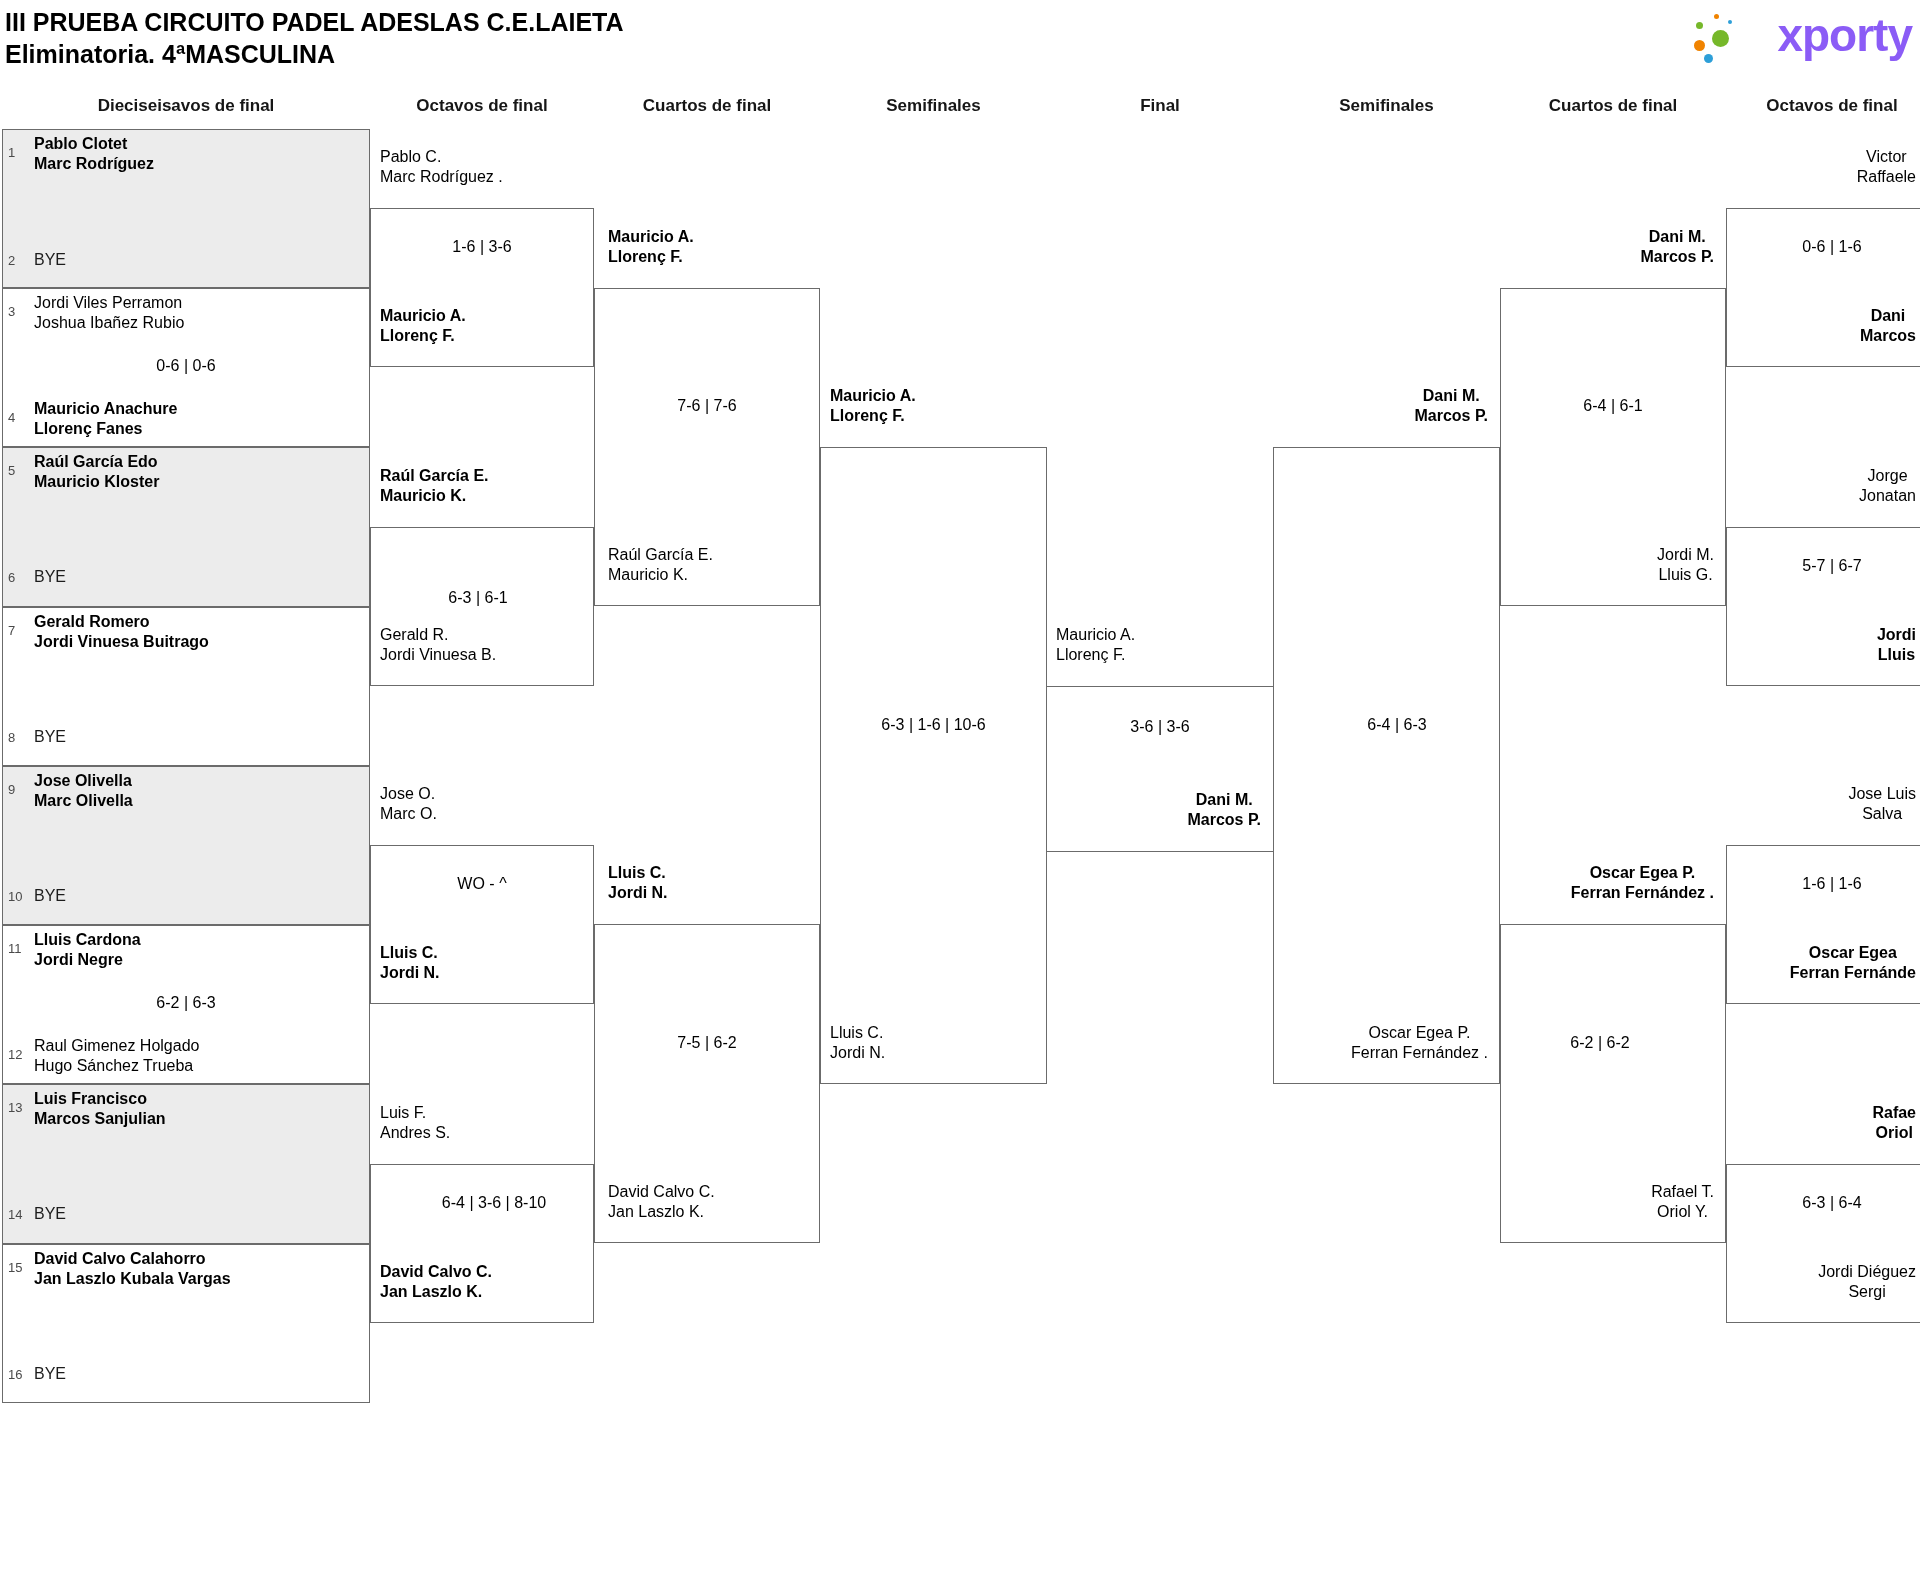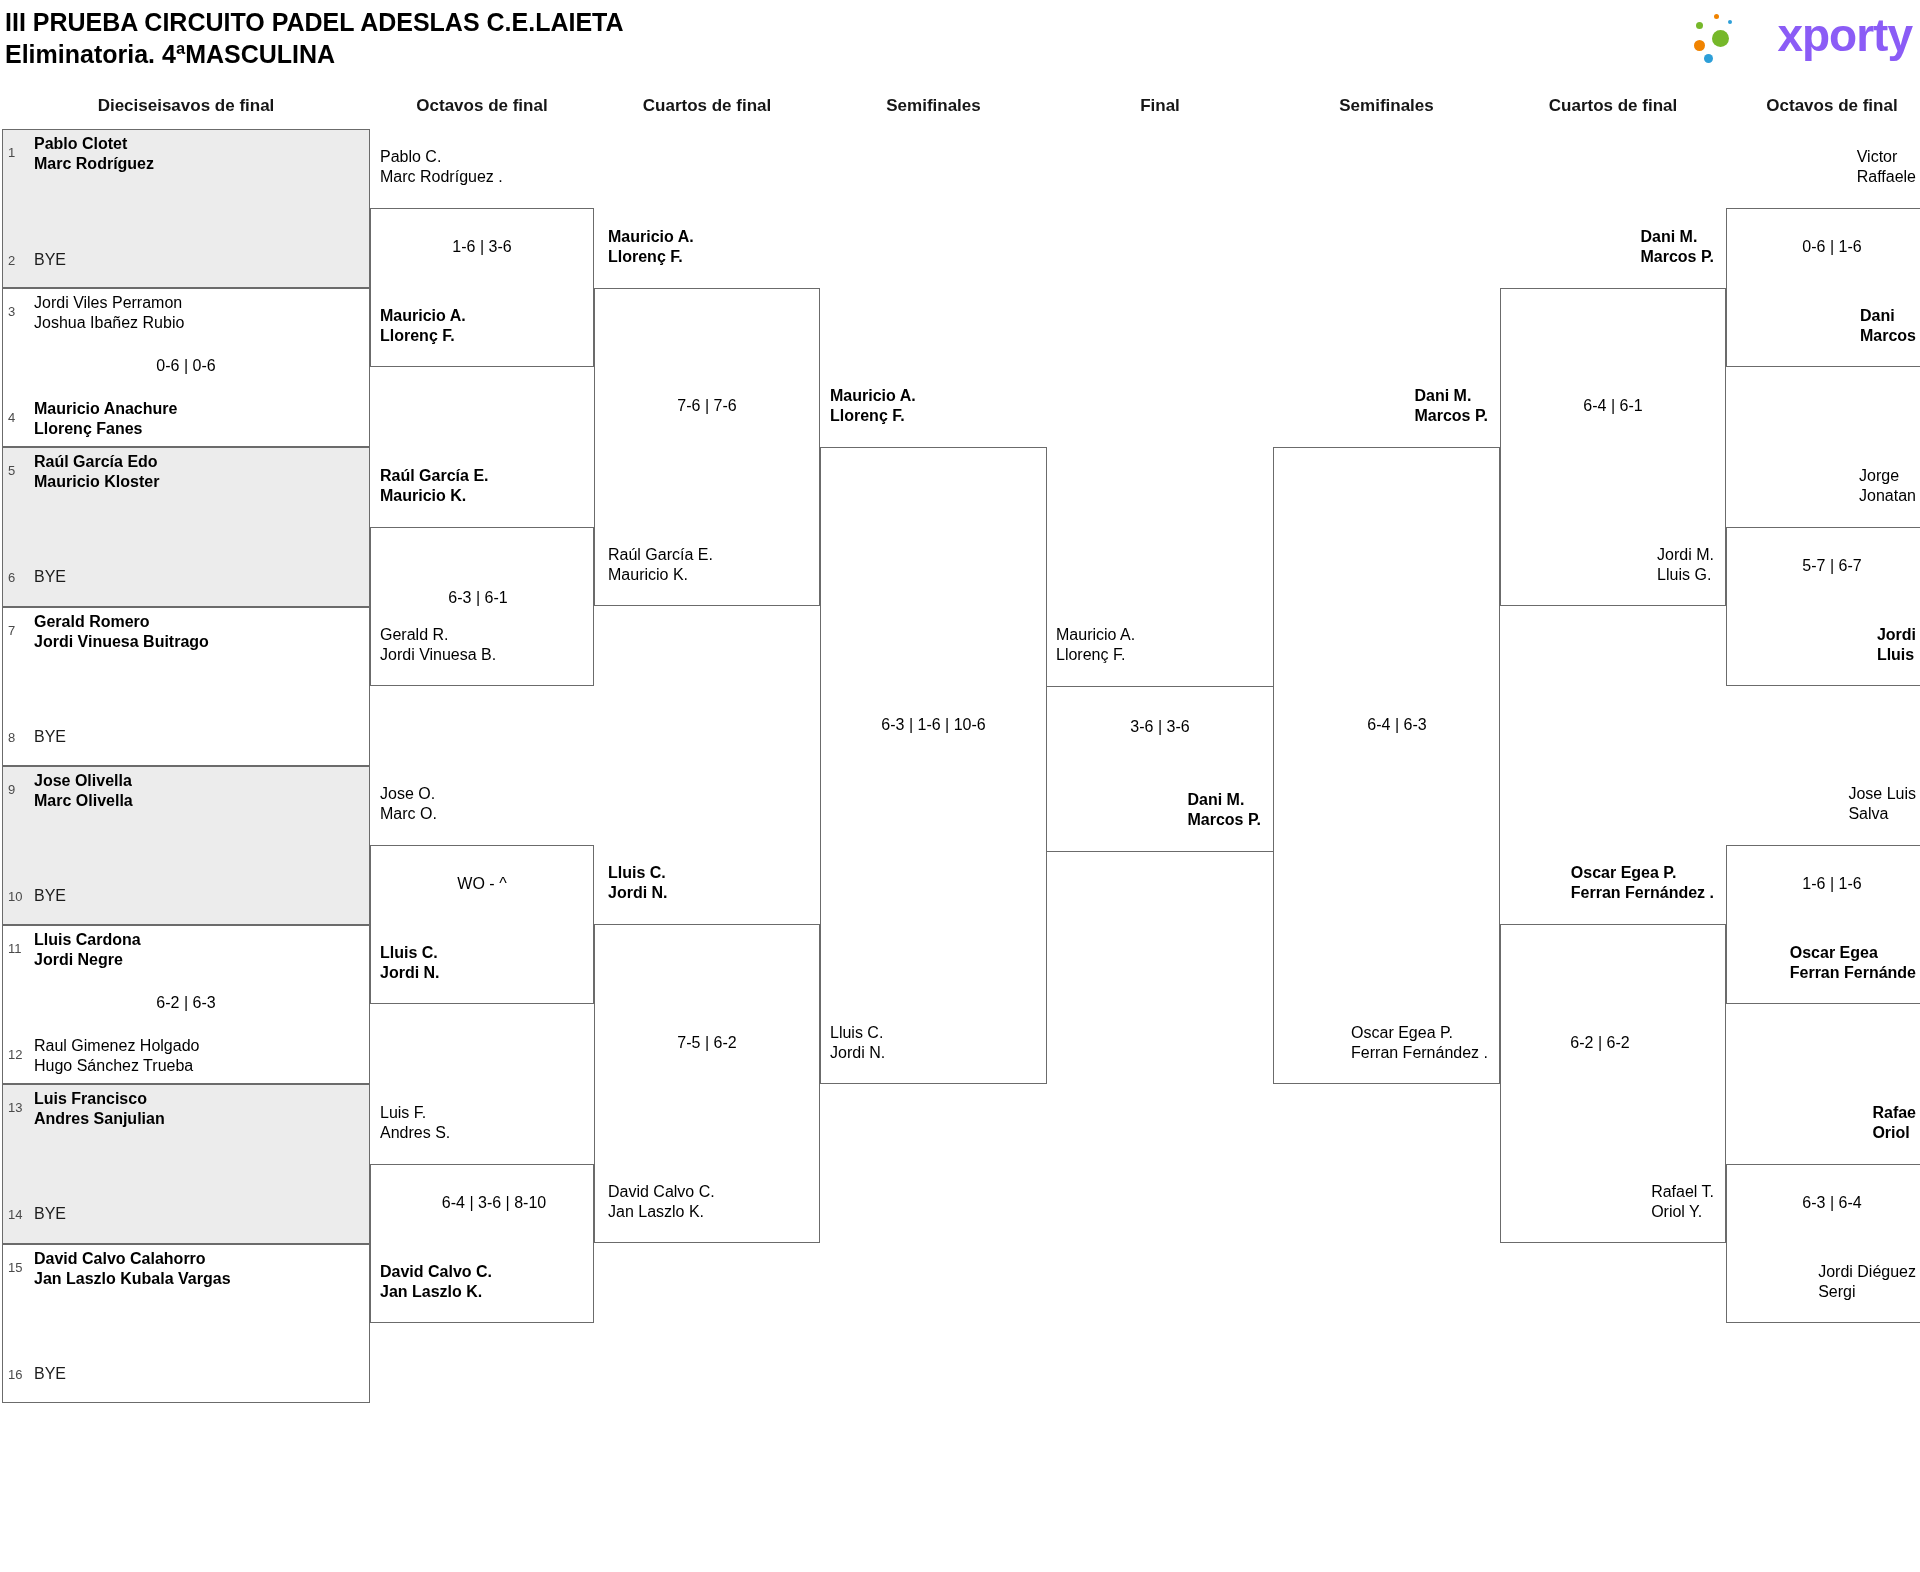--- a/index.html
+++ b/index.html
@@ -4,21 +4,21 @@
 <style>
   * { margin:0; padding:0; box-sizing:border-box; }
   html,body { width:1920px; height:1572px; background:#fff; overflow:hidden;
               position:relative; font-family:"Liberation Sans", sans-serif; color:#000; }
   .box   { position:absolute; border:1px solid #6b6b6b; }
   .shade { background:#ececec; }
   .hline { position:absolute; border-top:1px solid #6b6b6b; height:0; }
   .rh    { position:absolute; top:96px; font-size:17px; font-weight:bold; color:#161616; text-align:center; }
   .team  { position:absolute; font-size:16px; line-height:20px; white-space:nowrap; }
   .b     { font-weight:bold; }
-  .tr    { text-align:left; }
+  .tr    { text-align:center; }
   .score { position:absolute; font-size:16px; line-height:20px; text-align:center; white-space:nowrap; }
   .seed  { position:absolute; font-size:13px; line-height:15px; color:#4a4a4a; }
   .bye   { position:absolute; font-size:16px; line-height:20px; color:#1c1c1c; }
   .title { position:absolute; font-size:25px; font-weight:bold; white-space:nowrap; }
   .dot   { position:absolute; border-radius:50%; }
   #logo  { position:absolute; right:8px; top:6px; width:230px; height:62px; }
   #logotext { position:absolute; right:0; top:0; font-size:46px; line-height:58px; font-weight:bold;
               color:#8b5cf6; letter-spacing:-1px; }
 </style>
 </head>
@@ -129,21 +129,21 @@
 <div class="score" style="left:2px;top:993px;width:368px">6-2 | 6-3</div>
 <div class="seed" style="left:8px;top:1047px">12</div>
 <div class="team" style="left:34px;top:1036px">
   <div>Raul Gimenez Holgado</div>
   <div>Hugo Sánchez Trueba</div>
 </div>
 
 <div class="seed" style="left:8px;top:1100px">13</div>
 <div class="team b" style="left:34px;top:1089px">
   <div>Luis Francisco</div>
-  <div>Andres Sanjulian</div>
+  <div>Marcos Sanjulian</div>
 </div>
 <div class="seed" style="left:8px;top:1207px">14</div>
 <div class="bye" style="left:34px;top:1204px">BYE</div>
 
 <div class="seed" style="left:8px;top:1260px">15</div>
 <div class="team b" style="left:34px;top:1249px">
   <div>David Calvo Calahorro</div>
   <div>Jan Laszlo Kubala Vargas</div>
 </div>
 <div class="seed" style="left:8px;top:1367px">16</div>

